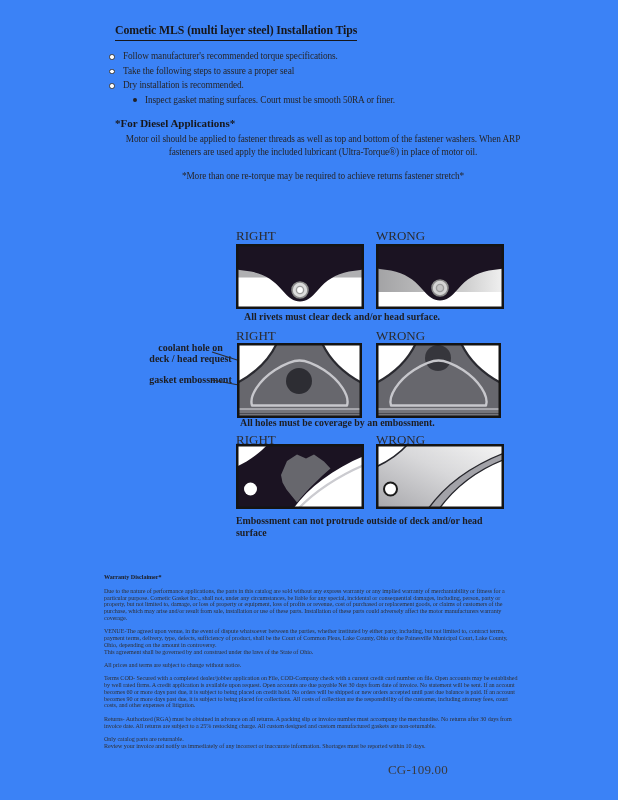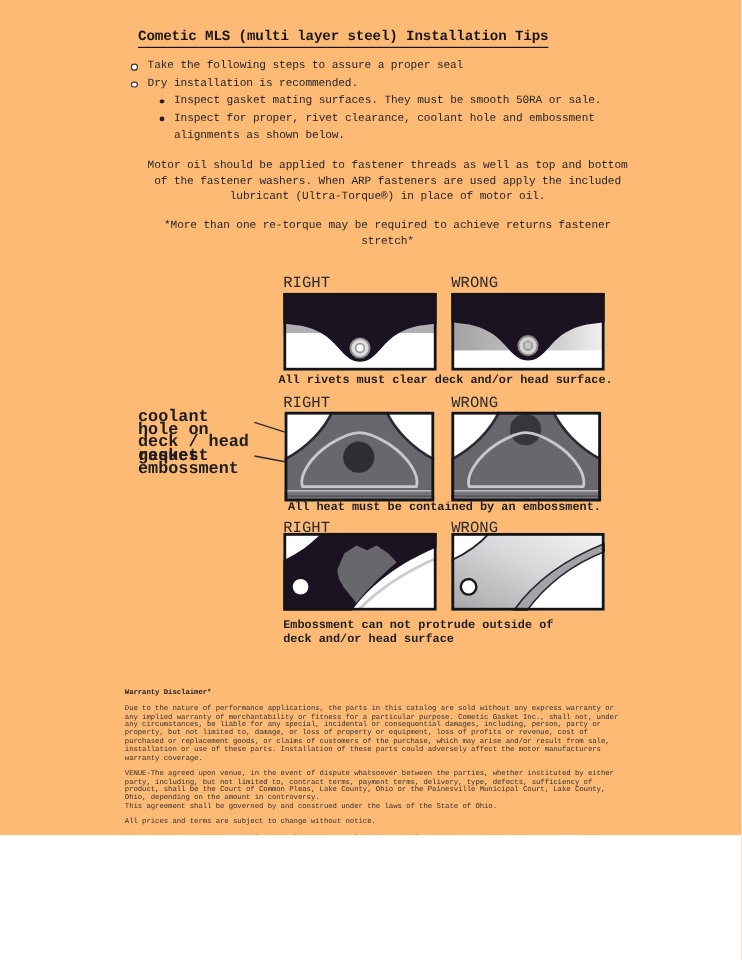--- a/index.html
+++ b/index.html
@@ -1,20 +1,20 @@
 <!DOCTYPE html>
 <html><head>
 <meta charset="utf-8">
 <style>
   html,body{margin:0;padding:0;background:#ffffff;}
   .doc{
     position:relative;
-    width:618px;height:696px;
-    background:#fdba74;
-    font-family:Liberation Mono, monospace;
+    width:618px;height:800px;
+    background:#3b82f6;
+    font-family:Liberation Serif, serif;
     color:#26262a;
     overflow:hidden;
   }
   
   .col{position:absolute;left:107px;top:20px;width:424px;}
   h1.title{
     display:inline-block;margin:0 0 5px 8px;
     font-size:11.8px;font-weight:bold;letter-spacing:-0.1px;color:#17171b;
     border-bottom:1.6px solid #17171b;padding-bottom:2px;
   }
@@ -29,45 +29,46 @@
     content:"";position:absolute;left:26px;top:5.5px;width:3.8px;height:3.8px;
     border-radius:50%;background:#222226;
   }
   h2.diesel{margin:4px 0 4px 8px;font-size:11px;font-weight:bold;color:#17171b;}
   p.body{margin:0 0 11px 8px;font-size:9.3px;line-height:13.2px;letter-spacing:-0.1px;text-align:center;}
   
   .dg-label{position:absolute;width:128px;font-size:13px;color:#2b2b2f;}
   .dg-box{position:absolute;margin:0;padding:0;line-height:0;}
   .dg-box svg{display:block;}
   .dg-caption{position:absolute;font-size:9.9px;font-weight:bold;color:#1d1d21;line-height:11.5px;}
-  .anno{position:absolute;width:95px;text-align:left;font-size:14px;font-weight:bold;
-        line-height:10.5px;color:#1d1d21;}
+  .anno{position:absolute;width:95px;text-align:center;font-size:10px;font-weight:bold;
+        line-height:10.5px;color:#1d1d21;margin-left:28px;}
   .leader{position:absolute;left:205px;top:345px;pointer-events:none;}
   
   .legal{position:absolute;left:104px;top:574px;width:414px;
          font-size:6.1px;line-height:6.8px;letter-spacing:-0.05px;color:#303034;}
   .legal h3{margin:0 0 7px 0;font-size:6.1px;font-weight:bold;color:#1d1d21;}
   .legal p{margin:0 0 6.5px 0;}
   .legal p.tight{margin-bottom:0;}
   
   .footer-code{position:absolute;left:388px;top:762px;font-size:13px;color:#3a3a3e;letter-spacing:0.2px;}
 </style>
 </head>
 <body>
 
 <div class="doc">
 
   <div class="col">
     <h1 class="title">Cometic MLS (multi layer steel) Installation Tips</h1>
     <ul class="tips">
+      <li class="o">Follow manufacturer's recommended torque specifications.</li>
       <li class="o">Take the following steps to assure a proper seal</li>
       <li class="o">Dry installation is recommended.</li>
-      <li class="dot">Inspect gasket mating surfaces.  They must be smooth 50RA or sale.</li>
-      <li class="dot">Inspect for proper, rivet clearance, coolant hole and embossment alignments as shown below.</li>
+      <li class="dot">Inspect gasket mating surfaces.  Court must be smooth 50RA or finer.</li>
     </ul>
+    <h2 class="diesel">*For Diesel Applications*</h2>
     <p class="body">Motor oil should be applied to fastener threads as well as top and bottom of the fastener washers. When ARP fasteners are used apply the included lubricant (Ultra-Torque®) in place of motor oil.</p>
     <p class="body">*More than one re-torque may be required to achieve returns fastener stretch*</p>
   </div>
 
   <div class="dg-label" style="left:236px;top:228px;">RIGHT</div>
   <div class="dg-label" style="left:376px;top:228px;">WRONG</div>
 
   <figure class="dg-box" style="left:236px;top:244px;">
     <svg width="128" height="65" viewBox="0 0 128 65">
       <rect width="128" height="65" fill="#ffffff"></rect>
@@ -90,21 +91,21 @@
       </defs>
       <rect width="128" height="65" fill="#ffffff"></rect>
       <rect x="0" y="25" width="128" height="23" fill="url(#gA)"></rect>
       <path d="M0,0 H128 V24.5 L113,26.5 C99,29.5 90.5,35 82,45 C75,53 70.5,56.5 64,56.5 C57.5,56.5 53,53 46,45 C37.5,35 29,29.5 15,26.5 L0,24.5 Z" fill="#1b1322"></path>
       <circle cx="64" cy="44" r="8" fill="#d4d4d4" stroke="#8a8a8a" stroke-width="1.6"></circle>
       <circle cx="64" cy="44" r="3.6" fill="#c4c4c4" stroke="#9c9c9c" stroke-width="1.4"></circle>
       <rect x="1.25" y="1.25" width="125.5" height="62.5" fill="none" stroke="#141414" stroke-width="2.5"></rect>
     </svg>
   </figure>
 
-  <div class="dg-caption" style="left:232px;top:311px;">All rivets must clear deck and/or head surface.</div>
+  <div class="dg-caption" style="left:244px;top:311px;">All rivets must clear deck and/or head surface.</div>
 
   <div class="dg-label" style="left:236px;top:328px;width:125px;">RIGHT</div>
   <div class="dg-label" style="left:376px;top:328px;width:125px;">WRONG</div>
 
   <div class="anno" style="left:115px;top:343px;">
     <div>coolant hole on</div>
     <div>deck / head request</div>
   </div>
   <div class="anno" style="left:115px;top:375px;">gasket embossment</div>
 
@@ -138,21 +139,21 @@
       <path d="M85,0 C92,15 106,30 125,40" fill="none" stroke="#2a2a30" stroke-width="2.2"></path>
       <rect y="66" width="125" height="9" fill="#75757b"></rect>
       <line x1="0" y1="66" x2="125" y2="66" stroke="#b9b9be" stroke-width="1.3"></line>
       <line x1="0" y1="70.5" x2="125" y2="70.5" stroke="#4c4c52" stroke-width="1"></line>
       <circle cx="62" cy="15" r="13" fill="#36363c"></circle>
       <path d="M15,62.5 C12,53 22,37.5 38,27 C48.5,20.5 57,17.5 62.5,17.5 C68,17.5 76.5,20.5 87,27 C103,37.5 113,53 110,62.5 L15,62.5 Z" fill="none" stroke="#c7c7cc" stroke-width="2.4" stroke-linejoin="round"></path>
       <rect x="1.25" y="1.25" width="122.5" height="72.5" fill="none" stroke="#141414" stroke-width="2.5"></rect>
     </svg>
   </figure>
 
-  <div class="dg-caption" style="left:240px;top:417px;">All heat must be contained by an embossment.</div>
+  <div class="dg-caption" style="left:240px;top:417px;">All holes must be coverage by an embossment.</div>
 
   <div class="dg-label" style="left:236px;top:432px;">RIGHT</div>
   <div class="dg-label" style="left:376px;top:432px;">WRONG</div>
 
   <figure class="dg-box" style="left:236px;top:444px;">
     <svg width="128" height="65" viewBox="0 0 128 65">
       <rect width="128" height="65" fill="#ffffff"></rect>
       <path d="M32,0 H128 V12 C97,25 73,43 57,65 L0,65 V23 C13,17 24,9 32,0 Z" fill="#1b1322"></path>
       <path d="M128,21 C98,34 76,50.5 62,65" fill="none" stroke="#cbcbd0" stroke-width="2.4"></path>
       <path d="M45,31 L51,17 L61,10.5 L70,14.5 L78,10.5 L88,17.5 L94.5,24.5 C84,33.5 71,46 61,58.5 L50.5,45.5 L46.5,38.5 Z" fill="#67676d"></path>

